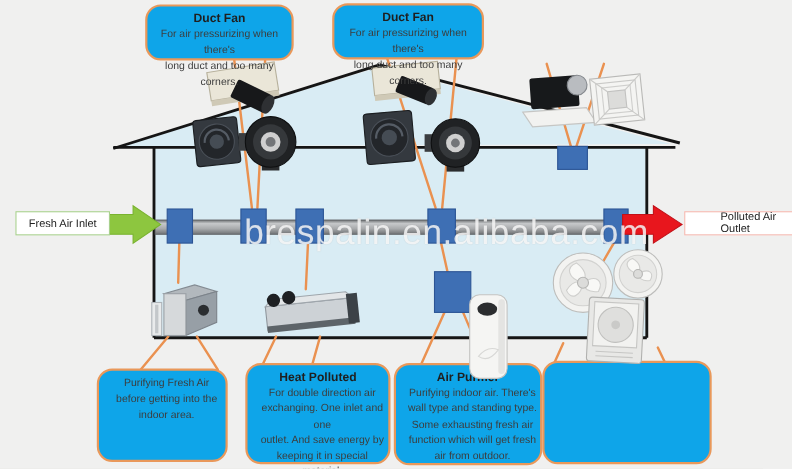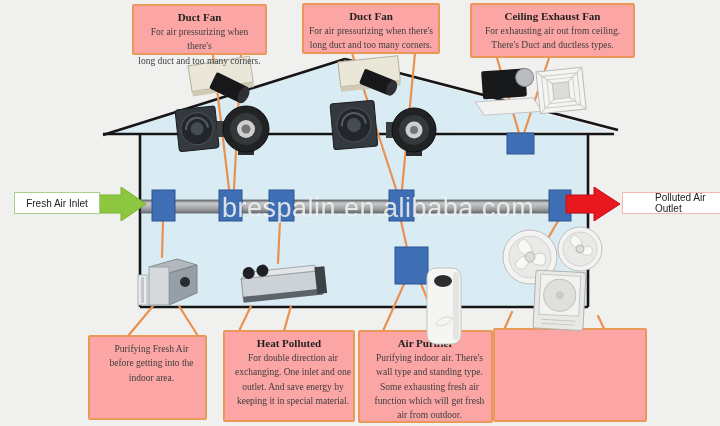--- a/index.html
+++ b/index.html
@@ -1,29 +1,29 @@
 <!DOCTYPE html>
 <html><head>
 <meta charset="utf-8">
 <style>
   html,body{margin:0;padding:0;}
   body{font-family:"Liberation Sans",sans-serif;background:#e8e8e7;}
   .stage{position:relative;width:720px;height:426px;background:#f0f0ef;overflow:hidden;}
   .stage svg{position:absolute;left:0;top:0;}
   svg.overlay{z-index:4;pointer-events:none;}
-  .callout{position:absolute;z-index:2;background:#fca5a5;border:2px solid #e9985a;border-radius:2px;
-           box-sizing:border-box;text-align:center;padding-top:5px;font-family:Liberation Serif, serif;}
+  .callout{position:absolute;z-index:2;background:#0ea5e9;border:2px solid #e9985a;border-radius:14px;
+           box-sizing:border-box;text-align:center;padding-top:5px;}
   .callout-title{font-size:11px;font-weight:bold;color:#1f1f1f;margin-bottom:2px;}
   .callout-body{font-size:9.5px;color:#3d3d3d;line-height:1.5;white-space:pre-line;padding:0 4px;}
   .callout.left .callout-body{text-align:center;padding:0 0 0 8px;}
   .flow-label{position:absolute;z-index:2;background:#ffffff;box-sizing:border-box;font-size:10px;color:#222;
               display:flex;align-items:center;justify-content:center;}
   .flow-label.inlet{border:1px solid #a8d08d;}
   .flow-label.outlet{border:1px solid #f4b8b0;}
-  .watermark{position:absolute;z-index:3;font-size:27px;color:rgba(255,255,255,0.78);
+  .watermark{position:absolute;z-index:3;font-size:32px;color:rgba(255,255,255,0.78);
              letter-spacing:0.5px;text-shadow:0 0 1px rgba(130,130,130,0.35);white-space:nowrap;}
 </style>
 </head>
 <body>
 
 <div class="stage">
 
   <svg width="720" height="426" viewBox="0 0 720 426">
     <defs>
       <linearGradient id="ductGrad" x1="0" y1="0" x2="0" y2="1">
@@ -186,25 +186,20 @@
   <div class="callout" style="left:132px;top:4px;width:135px;height:51px;">
     <div class="callout-title">Duct Fan</div>
     <div class="callout-body">For air pressurizing when there's
 long duct and too many corners.</div>
   </div>
   <div class="callout" style="left:302px;top:3px;width:138px;height:51px;">
     <div class="callout-title">Duct Fan</div>
     <div class="callout-body">For air pressurizing when there's
 long duct and too many corners.</div>
   </div>
-  <div class="callout" style="left:470px;top:3px;width:165px;height:55px;">
-    <div class="callout-title">Ceiling Exhaust Fan</div>
-    <div class="callout-body">For exhausting air out from ceiling.
-There's Duct and ductless types.</div>
-  </div>
   <div class="callout left" style="left:88px;top:335px;width:119px;height:85px;">
     <div class="callout-body">Purifying Fresh Air
 before getting into the
 indoor area.</div>
   </div>
   <div class="callout left" style="left:223px;top:330px;width:132px;height:92px;">
     <div class="callout-title">Heat Polluted</div>
     <div class="callout-body">For double direction air
 exchanging. One inlet and one
 outlet. And save energy by

